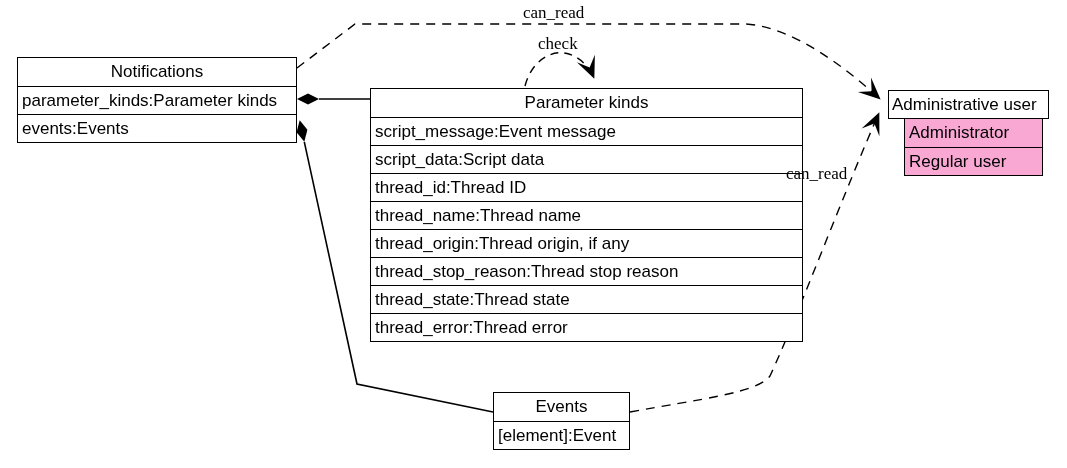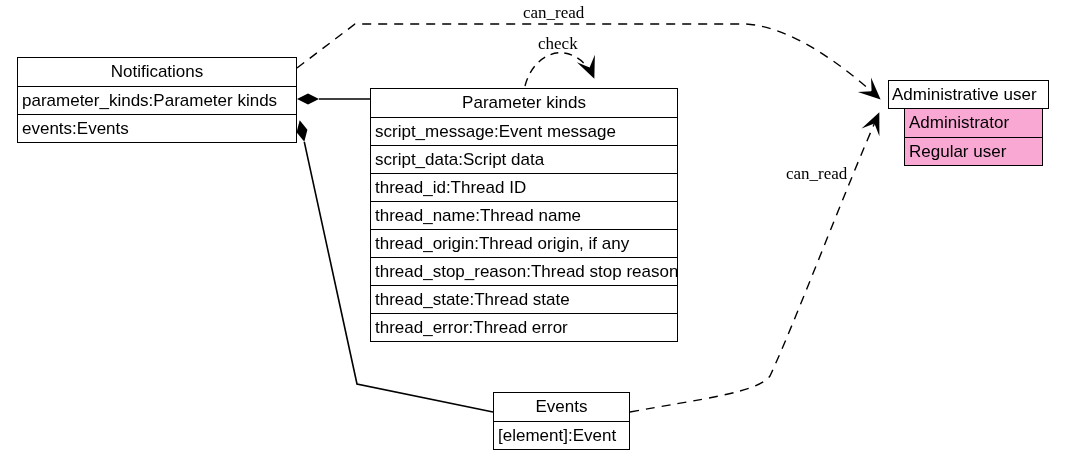--- a/index.html
+++ b/index.html
@@ -83,33 +83,33 @@
     <path d="M 304.3,141.8 L 357,384 L 493,412" fill="none" stroke="#000" stroke-width="1.6"></path>
     <polygon points="299.7,120.2 296.6,132.2 304.3,141.8 307.4,129.8" fill="#000"></polygon>
   </svg>
 
   <div class="box" style="left:17px; top:57px; width:280px;">
     <div class="title">Notifications</div>
     <div class="row">parameter_kinds:Parameter kinds</div>
     <div class="row">events:Events</div>
   </div>
 
-  <div class="box" style="left:370px; top:88px; width:308px;">
+  <div class="box" style="left:370px; top:88px; width:433px;">
     <div class="title">Parameter kinds</div>
     <div class="row">script_message:Event message</div>
     <div class="row">script_data:Script data</div>
     <div class="row">thread_id:Thread ID</div>
     <div class="row">thread_name:Thread name</div>
     <div class="row">thread_origin:Thread origin, if any</div>
     <div class="row">thread_stop_reason:Thread stop reason</div>
     <div class="row">thread_state:Thread state</div>
     <div class="row">thread_error:Thread error</div>
   </div>
 
-  <div class="admin-wrap" style="left:888px; top:80px; width:162px; height:72px;">
+  <div class="admin-wrap" style="left:888px; top:90px; width:162px; height:72px;">
     <div class="admin-title">Administrative user</div>
     <div class="admin-body">
       <div class="arow">Administrator</div>
       <div class="arow">Regular user</div>
     </div>
   </div>
 
   <div class="box" style="left:493px; top:392px; width:137px;">
     <div class="title">Events</div>
     <div class="row">[element]:Event</div>

